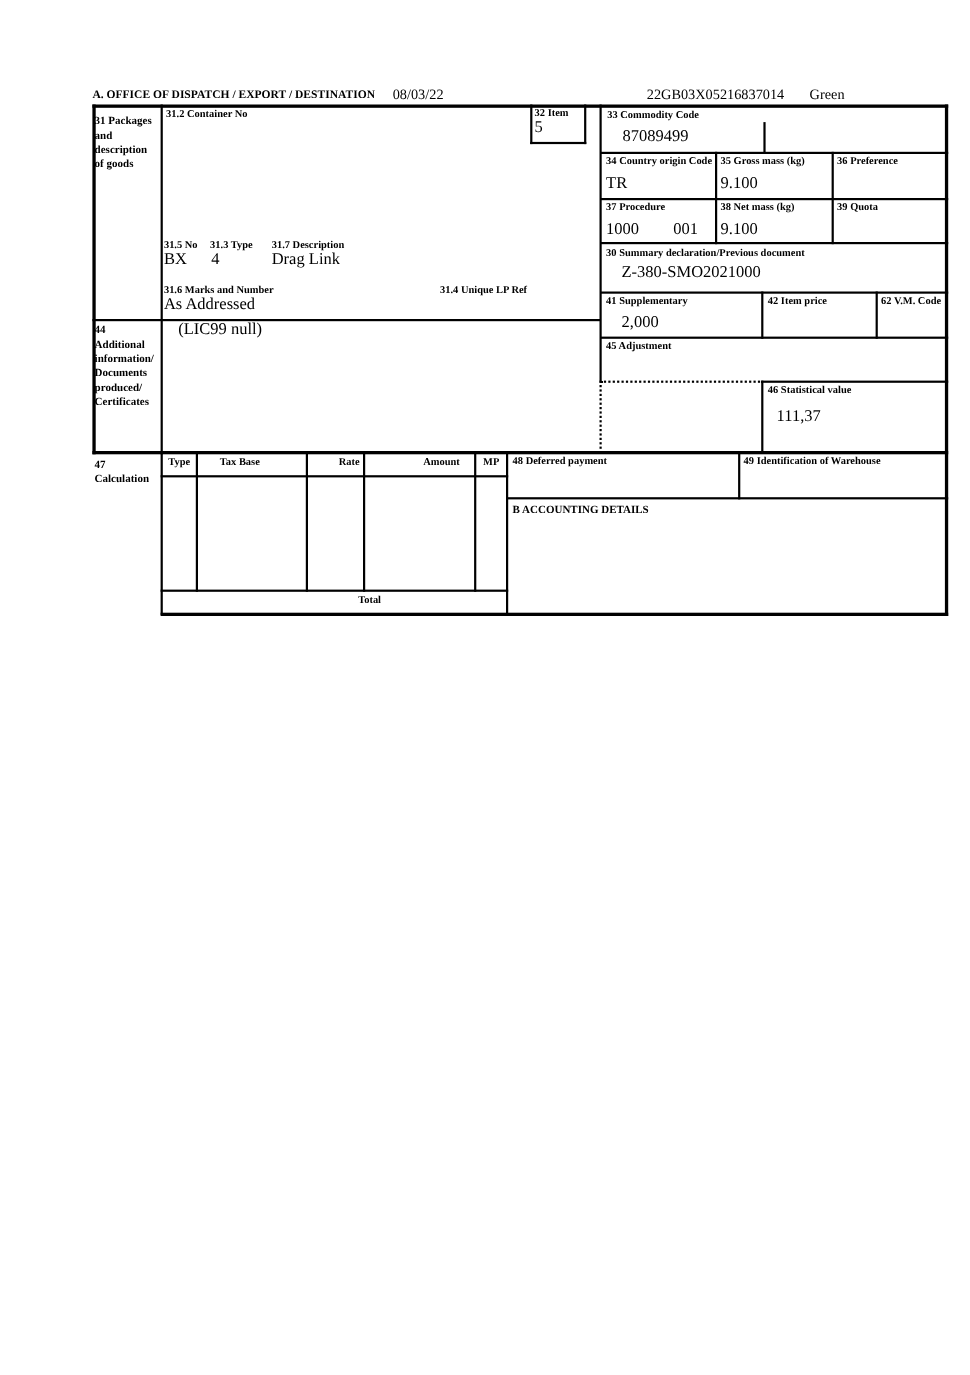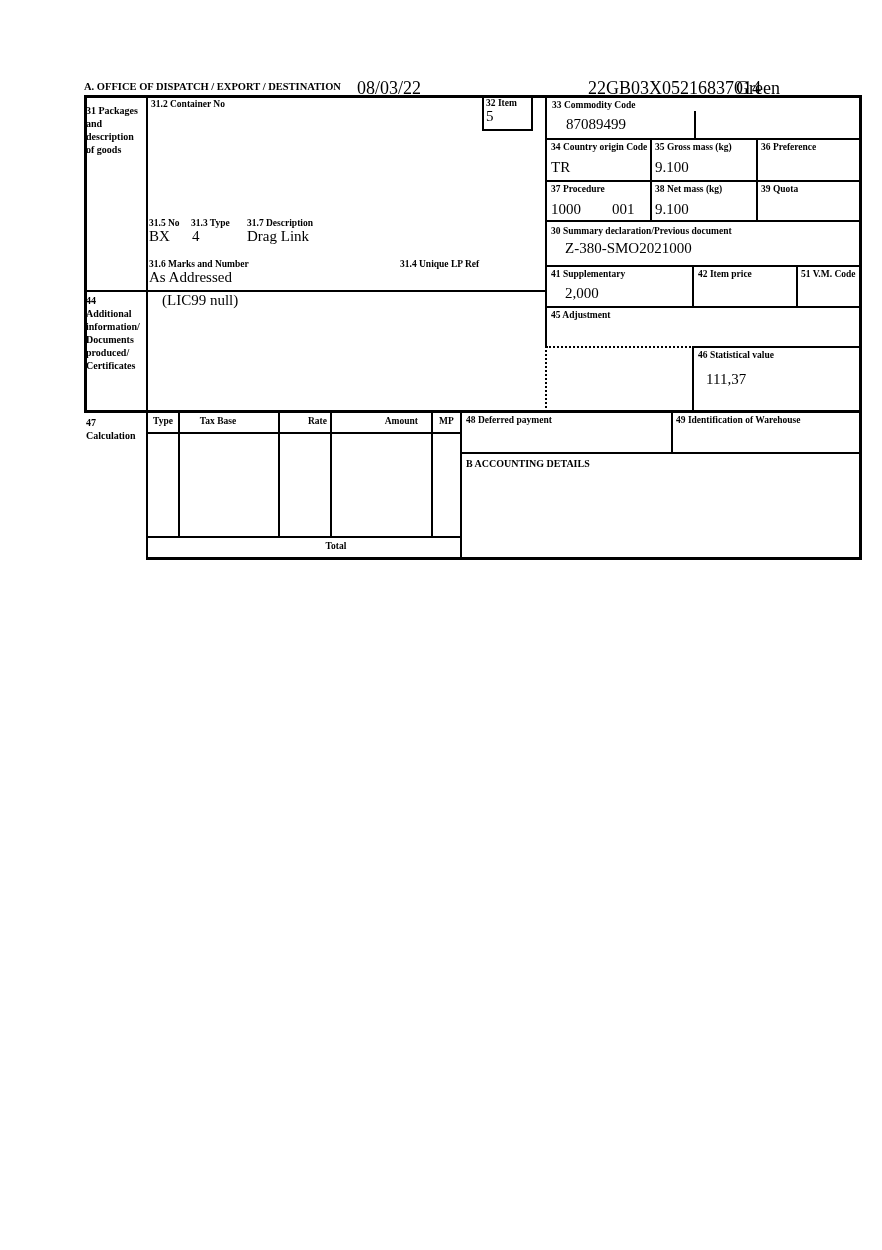--- a/index.html
+++ b/index.html
@@ -5,21 +5,21 @@
   html,body{margin:0;padding:0;background:#fff;}
   .page{position:relative;width:882px;height:1250px;background:#ffffff;
         font-family:"Liberation Serif", serif;color:#000;overflow:hidden;}
   .ln{position:absolute;background:#000;}
   .dot-top{position:absolute;border-top:2px dotted #000;height:0;}
   .dot-left{position:absolute;border-left:2px dotted #000;width:0;}
   .lbl{position:absolute;font-size:9.5px;font-weight:bold;white-space:nowrap;line-height:1.05;}
   .val{position:absolute;font-size:15px;white-space:nowrap;line-height:1.05;}
   .stack{position:absolute;font-size:10px;font-weight:bold;line-height:13px;white-space:nowrap;}
   .hdr-lbl{position:absolute;font-size:10.5px;font-weight:bold;white-space:nowrap;}
-  .hdr-val{position:absolute;font-size:18px;white-space:nowrap;}
+  .hdr-val{position:absolute;font-size:13px;white-space:nowrap;}
   .th{position:absolute;top:416px;font-size:9.5px;font-weight:bold;}
   .tc{text-align:center;} .tr{text-align:right;}
 </style>
 </head>
 <body>
 
 <div class="page">
 
   <div class="hdr-lbl" style="left:84px;top:81px;">A.  OFFICE OF DISPATCH / EXPORT / DESTINATION</div>
   <div class="hdr-val" style="left:357px;top:78px;">08/03/22</div>
@@ -102,21 +102,21 @@
   <div class="lbl" style="left:149px;top:260px;">31.6 Marks and Number</div>
   <div class="val" style="left:149px;top:270px;">As Addressed</div>
   <div class="lbl" style="left:400px;top:260px;">31.4 Unique LP Ref</div>
 
   <div class="lbl" style="left:551px;top:227px;">30 Summary declaration/Previous document</div>
   <div class="val" style="left:565px;top:241px;">Z-380-SMO2021000</div>
 
   <div class="lbl" style="left:551px;top:270px;">41 Supplementary</div>
   <div class="val" style="left:565px;top:286px;">2,000</div>
   <div class="lbl" style="left:698px;top:270px;">42 Item price</div>
-  <div class="lbl" style="left:801px;top:270px;">51 V.M. Code</div>
+  <div class="lbl" style="left:801px;top:270px;">62 V.M. Code</div>
 
   <div class="stack" style="left:86px;top:294px;">
     <div>44</div>
     <div>Additional</div>
     <div>information/</div>
     <div>Documents</div>
     <div>produced/</div>
     <div>Certificates</div>
   </div>
   <div class="val" style="left:150px;top:293px;margin-left:12px;">(LIC99 null)</div>

